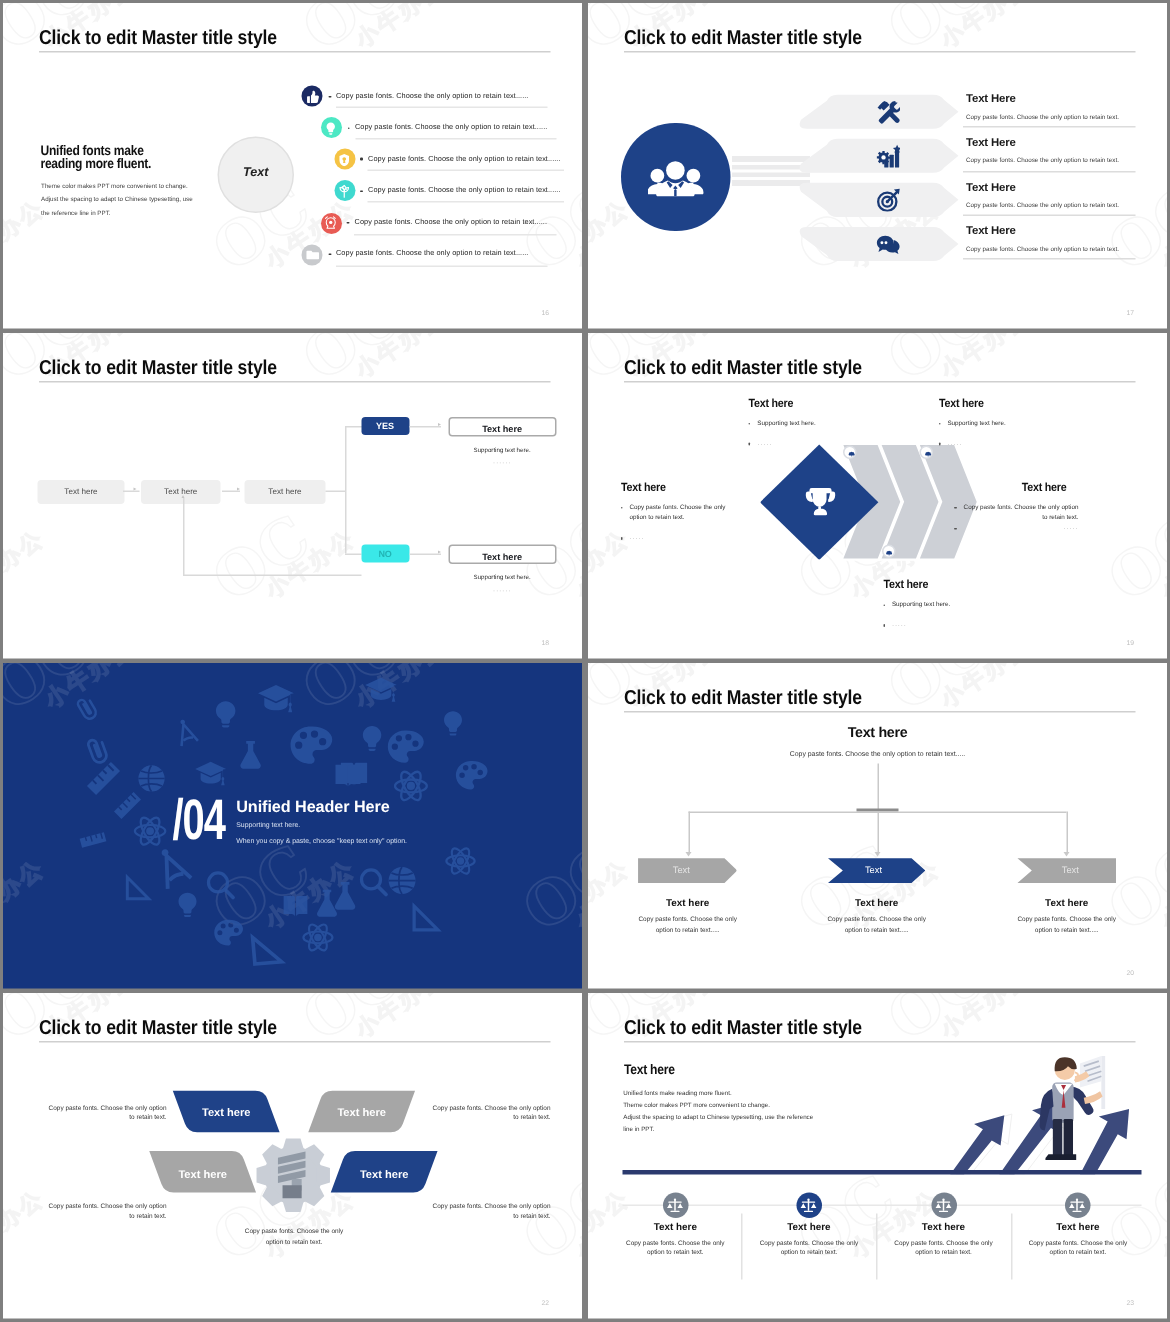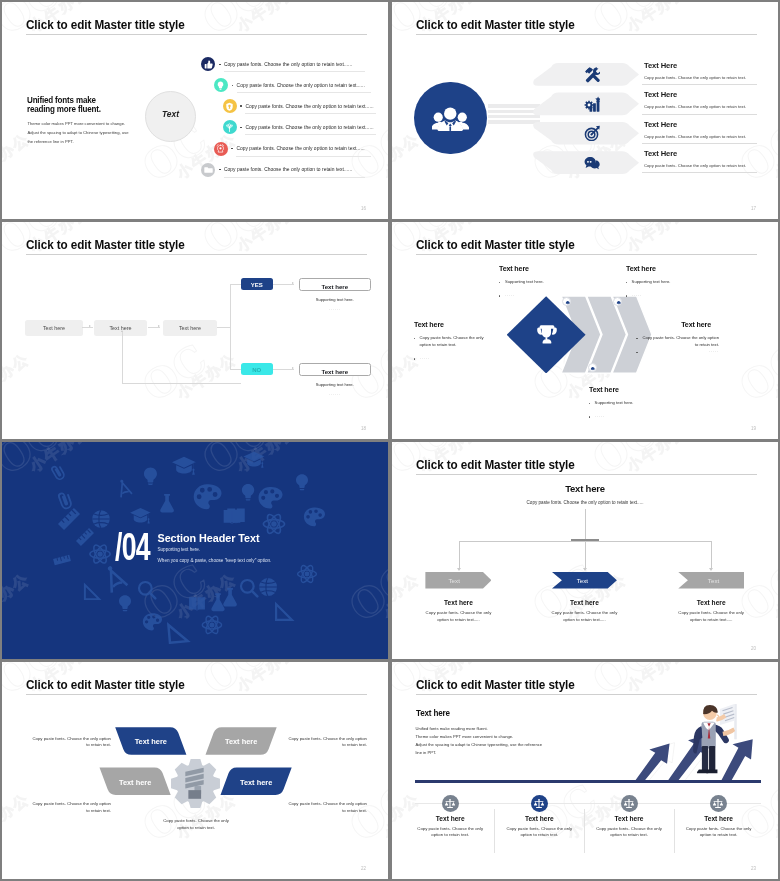--- a/index.html
+++ b/index.html
@@ -618,21 +618,21 @@
             </g>
           </g>
         </g>
         <g transform="translate(312.0,75.0) rotate(0) translate(-11.0,-11.0) scale(0.9167)">
           <g fill="#2a54a2">
             <path d="M12 1.5C5.9 1.5 1 6.1 1 11.8s4.9 10.3 11 10.3c1.3 0 2.3-1 2.3-2.3 0-.6-.2-1.1-.6-1.5-.4-.4-.6-.9-.6-1.5 0-1.3 1-2.3 2.3-2.3h2.7c3.2 0 5.9-2.6 5.9-5.8 0-4.1-5-7.2-11-7.2zM5.5 13.8a2 2 0 1 1 0-4 2 2 0 0 1 0 4zm2.6-5.4a2 2 0 1 1 0-4 2 2 0 0 1 0 4zm6.1-.7a2 2 0 1 1 0-4 2 2 0 0 1 0 4zm4.5 4.2a2 2 0 1 1 0-4 2 2 0 0 1 0 4z"></path>
           </g>
         </g>
       </svg>
   <div class="s5num">/04</div>
-  <div class="s5h">Section Header Text</div>
+  <div class="s5h">Unified Header Here</div>
   <div class="s5s1">Supporting text here.</div>
   <div class="s5s2">When you copy &amp; paste, choose "keep text only" option.</div>
   <div class="wm">
         <div class="wmo" style="left: -8px; top: -20px;">OC</div>
         <div class="wmi" style="left: 24px; top: -2px;">小牛办公</div>
         <div class="wmo" style="left: 199px; top: -20px;">OC</div>
         <div class="wmi" style="left: 231px; top: -2px;">小牛办公</div>
         <div class="wmo" style="left: -68px; top: 127px;">OC</div>
         <div class="wmi" style="left: -36px; top: 145px;">小牛办公</div>
         <div class="wmo" style="left: 139px; top: 127px;">OC</div>

